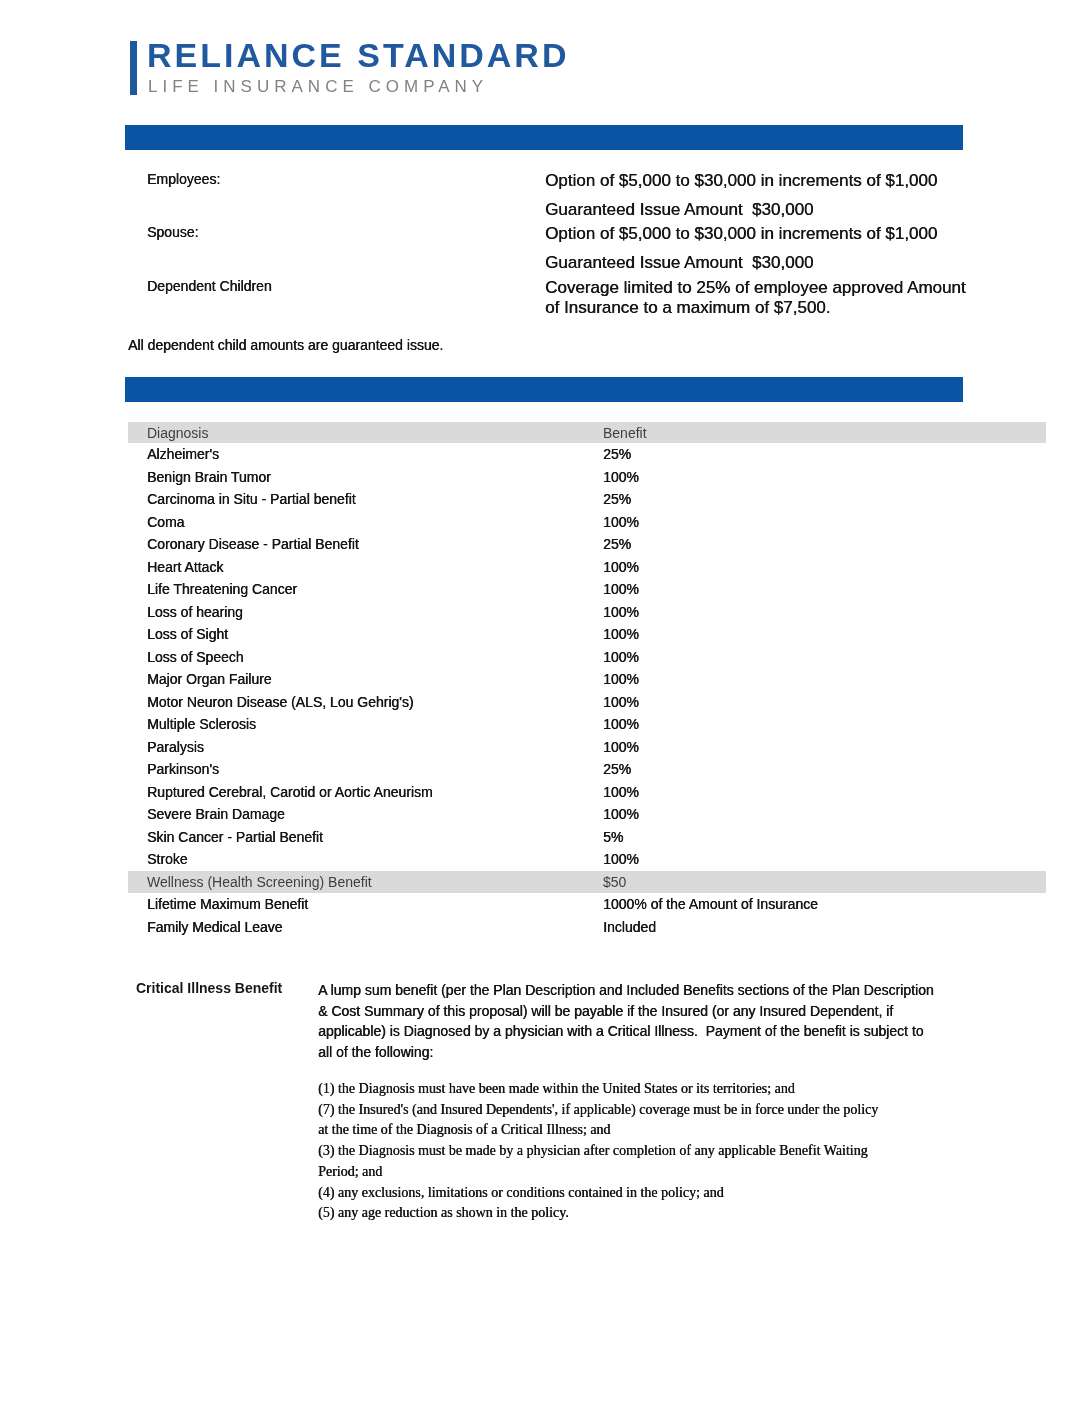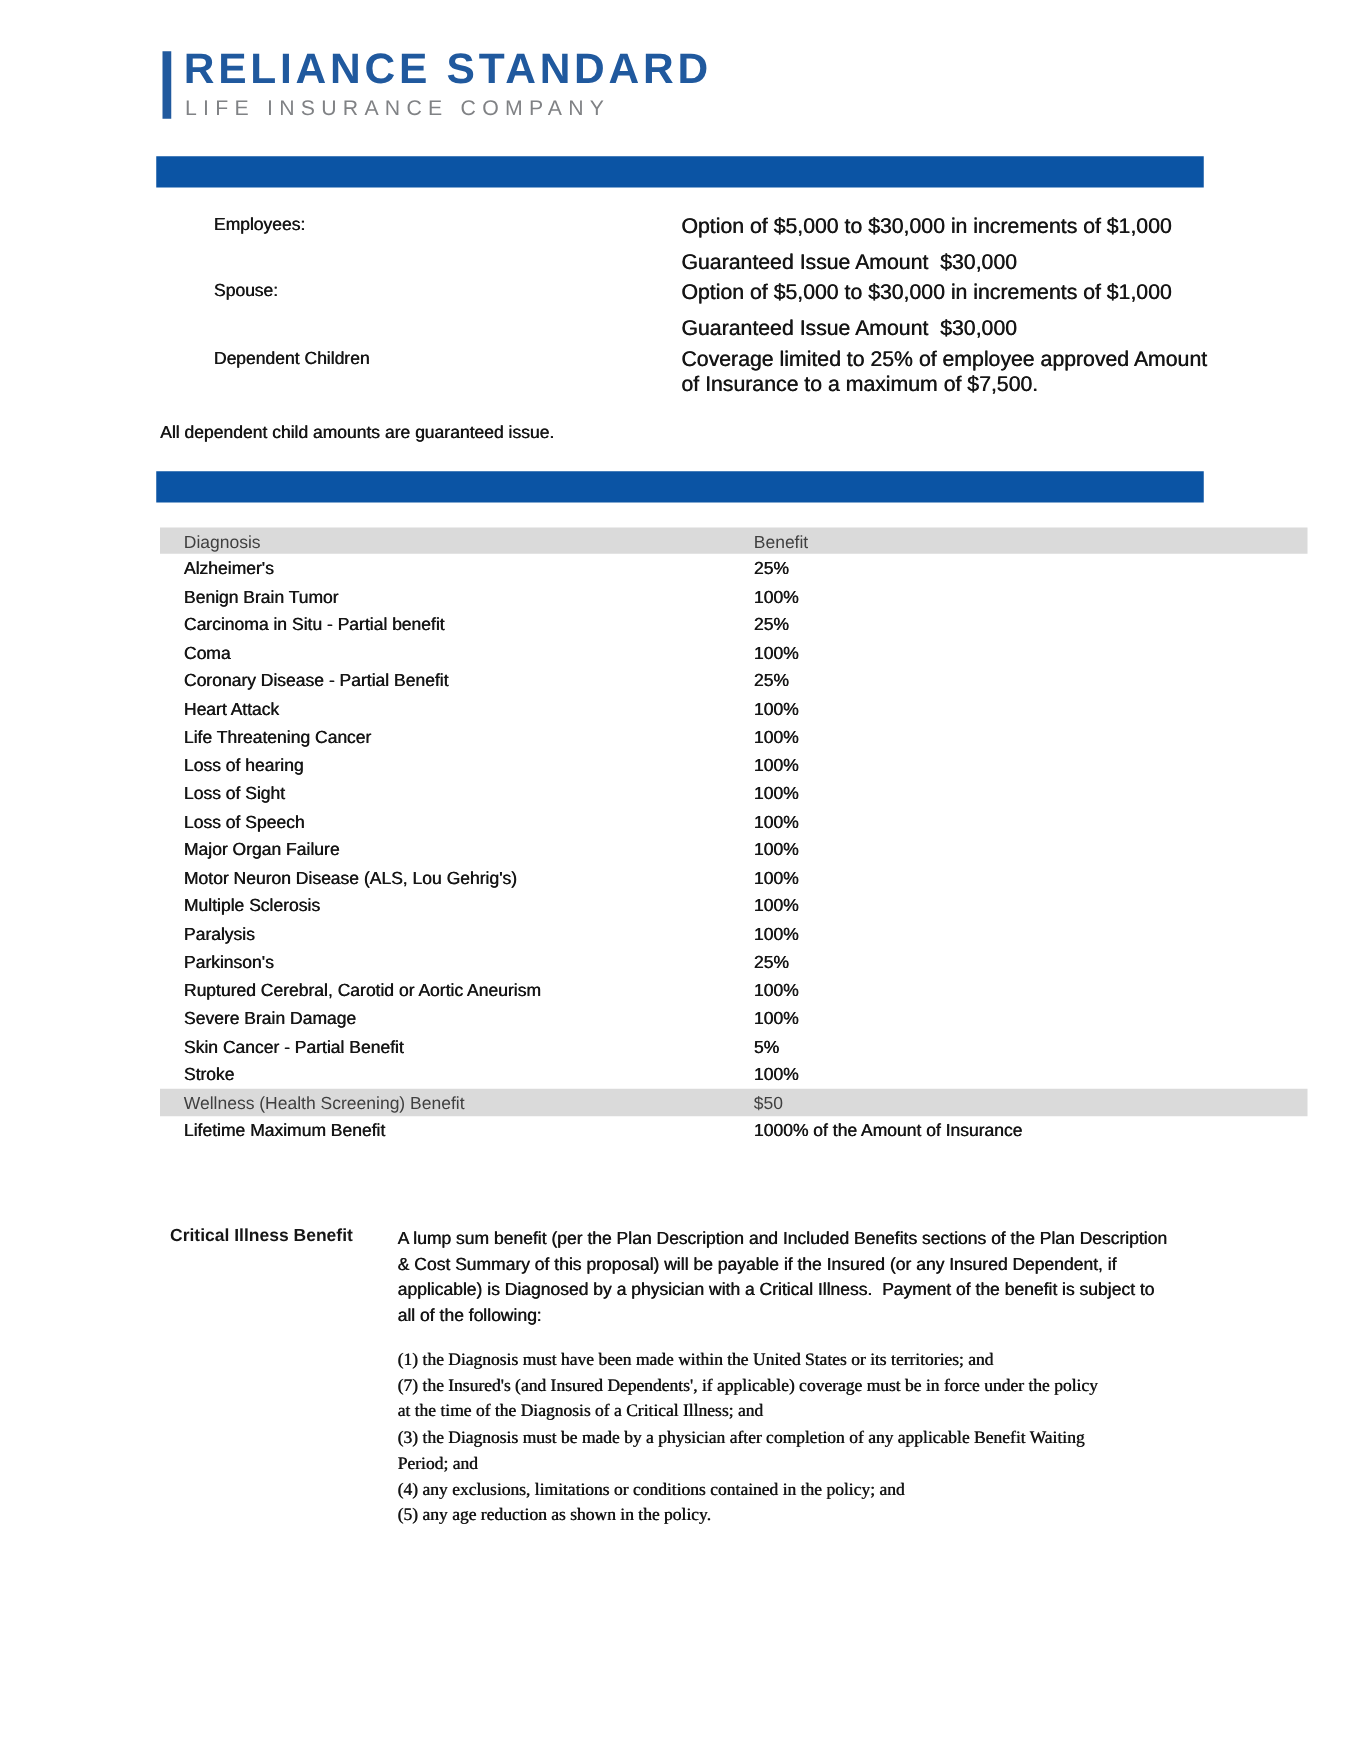--- a/index.html
+++ b/index.html
@@ -17,21 +17,21 @@
   .section-bar{
     position:absolute;left:125px;width:838px;height:25px;
     background:var(--bar-blue);color:#ffffff;
     font-size:19px;font-weight:bold;line-height:25px;
     padding-left:8px;box-sizing:border-box;white-space:pre;
   }
   .bar-description{top:125px;}
   .bar-benefits{top:377px;}
   
   .ink{text-shadow:0.4px 0 0 currentColor;}
-  .desc-label{position:absolute;left:147px;font-size:14px;white-space:pre;margin-left:24px;}
+  .desc-label{position:absolute;left:147px;font-size:14px;white-space:pre;}
   .desc-value{position:absolute;left:545px;font-size:17px;white-space:pre;}
   .desc-note{position:absolute;left:128px;top:337px;font-size:14px;white-space:pre;}
   
   .benefits-table{position:absolute;left:128px;top:422px;width:918px;}
   .t-header{position:relative;height:21px;background:var(--row-gray);color:#3F3F3F;}
   .t-row{position:relative;height:22.5px;}
   .t-row.gray{background:var(--row-gray);}
   .t-row.gray .t-diag,.t-row.gray .t-ben{color:#3F3F3F;text-shadow:none;}
   .t-diag,.t-ben{position:absolute;top:50%;transform:translateY(-50%);font-size:14px;white-space:pre;text-align:center;}
   .t-diag{left:19px;}
@@ -159,20 +159,24 @@
           <span class="t-ben ink">100%</span>
         </div>
         <div class="t-row gray">
           <span class="t-diag">Wellness (Health Screening) Benefit</span>
           <span class="t-ben">$50</span>
         </div>
         <div class="t-row">
           <span class="t-diag ink">Lifetime Maximum Benefit</span>
           <span class="t-ben ink">1000% of the Amount of Insurance</span>
         </div>
+        <div class="t-row">
+          <span class="t-diag ink">Family Medical Leave</span>
+          <span class="t-ben ink">Included</span>
+        </div>
       </div>
   </div>
 
   <div class="ci-label">Critical Illness Benefit</div>
   <div class="ci-block ci-paragraph" id="ci-paragraph">
       <div class="ci-line ink">A lump sum benefit (per the Plan Description and Included Benefits sections of the Plan Description</div>
       <div class="ci-line ink">&amp; Cost Summary of this proposal) will be payable if the Insured (or any Insured Dependent, if</div>
       <div class="ci-line ink">applicable) is Diagnosed by a physician with a Critical Illness.  Payment of the benefit is subject to</div>
       <div class="ci-line ink">all of the following:</div>
     </div>

